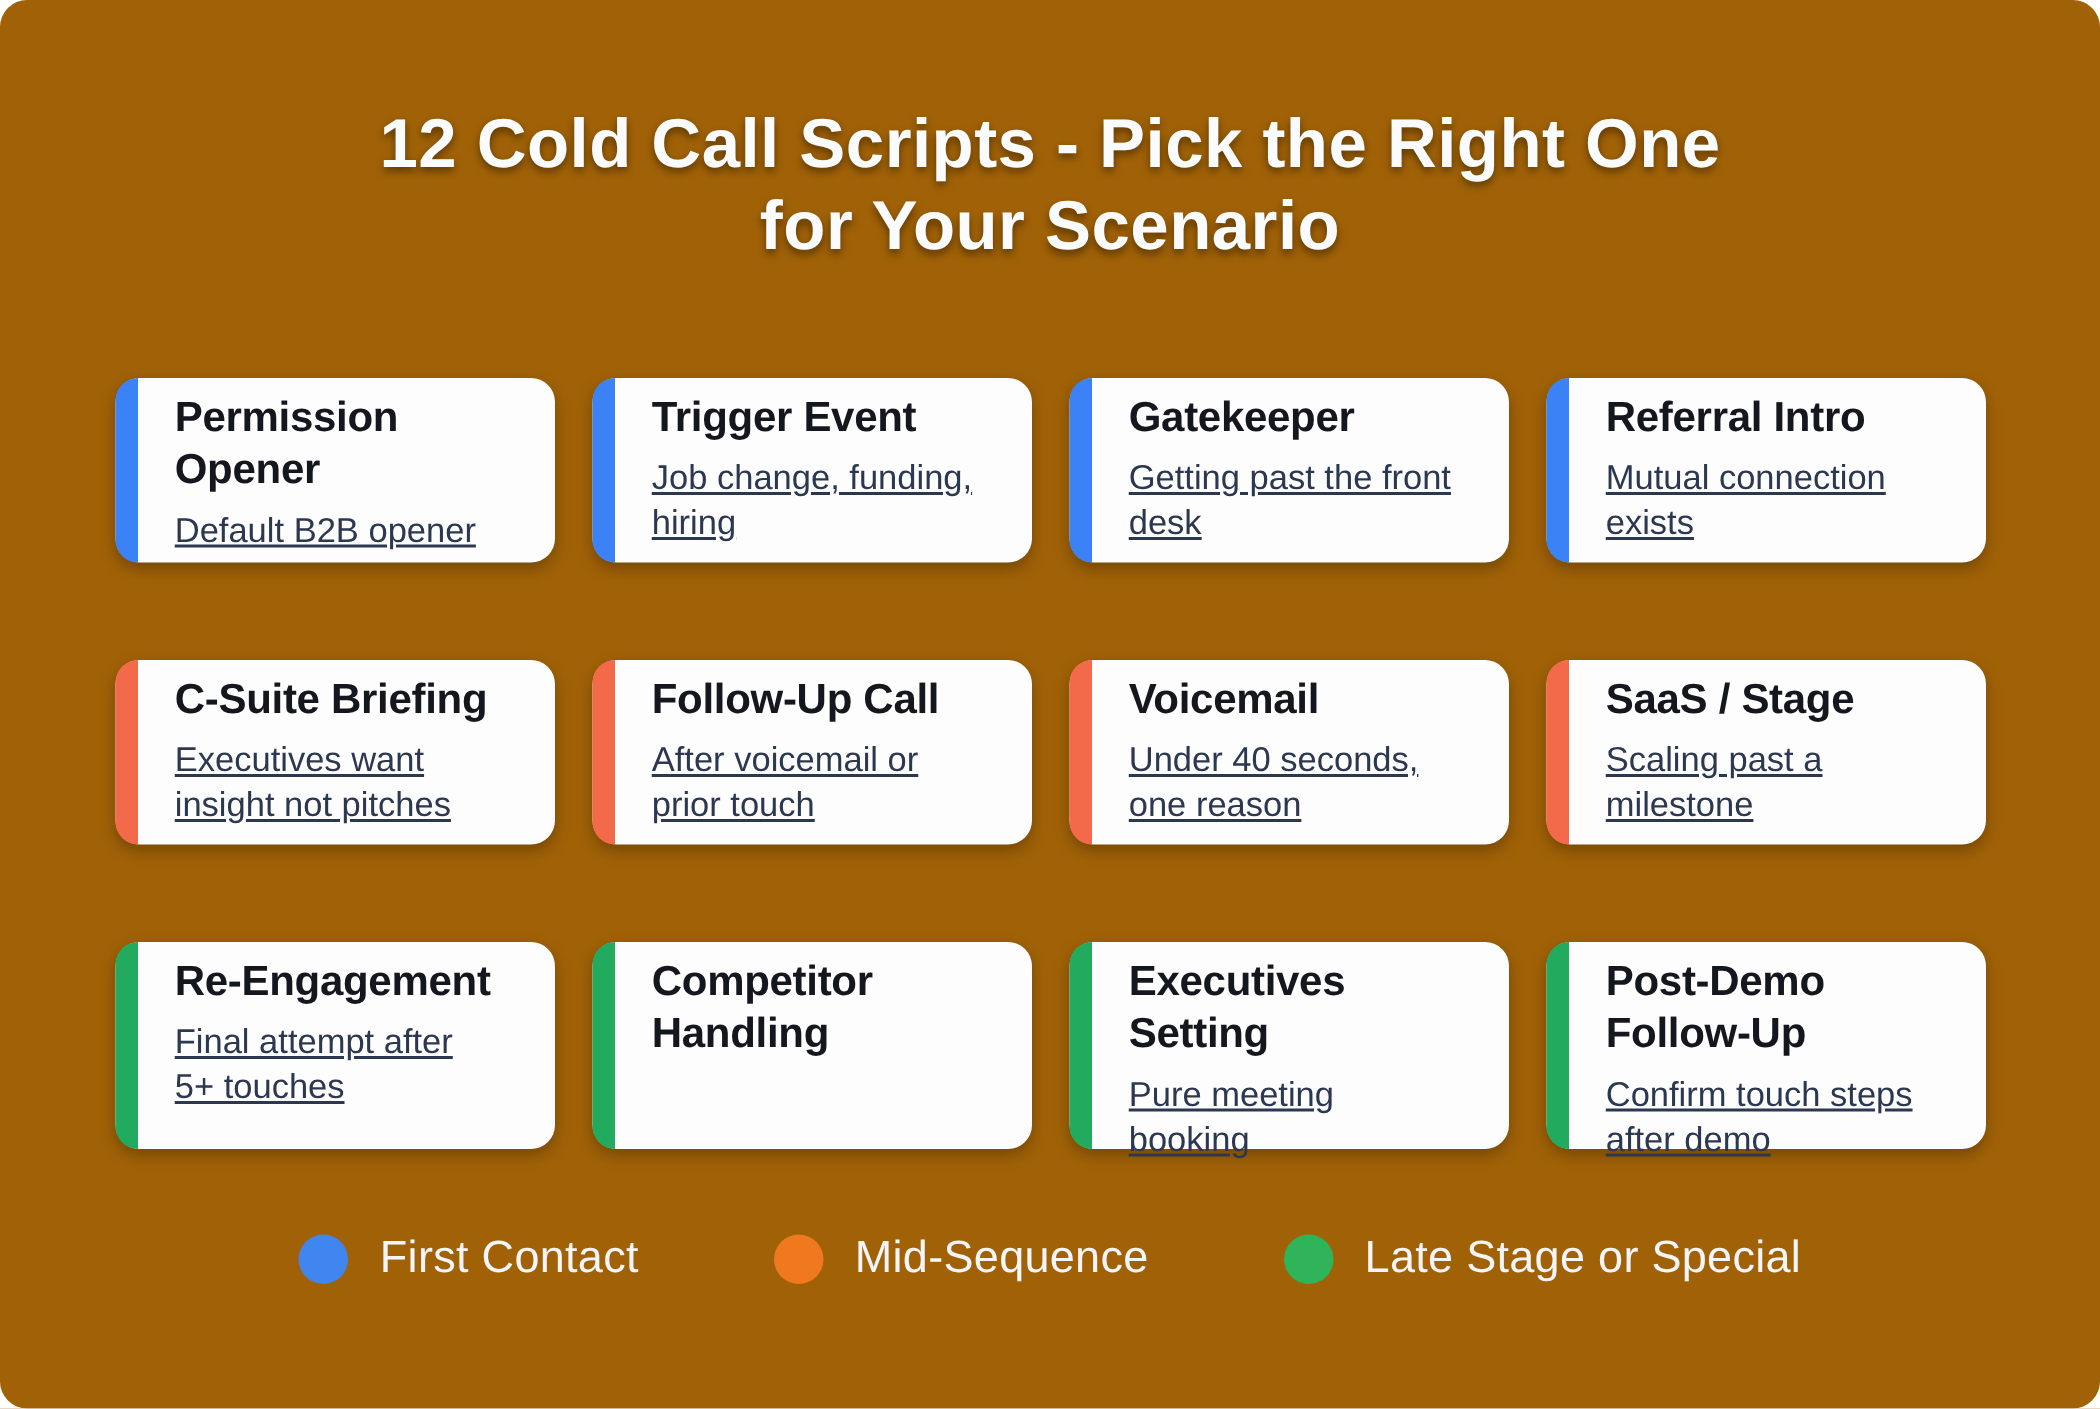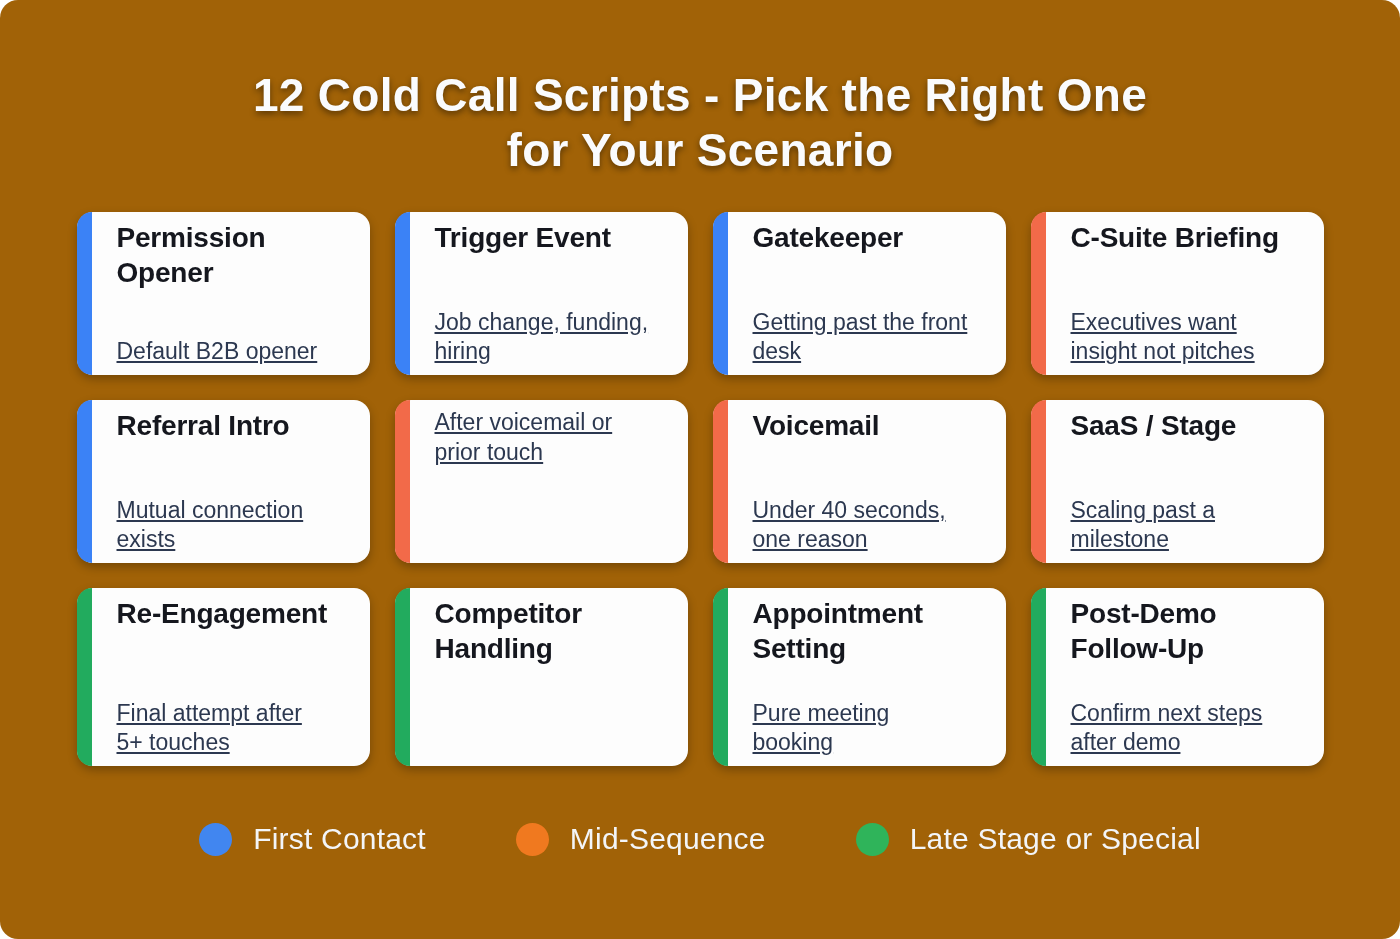--- a/index.html
+++ b/index.html
@@ -32,23 +32,24 @@
     justify-content: center;
     margin-top: 34px;
   }
   .card {
     position: relative;
     background: #FDFDFD;
     border-radius: 16px;
     padding: 8px 38px 8px 40px;
     display: flex;
     flex-direction: column;
-    justify-content: space-between;
+    justify-content: flex-start;
     box-sizing: border-box;
     box-shadow: 0 4px 10px rgba(0,0,0,0.28);
+    margin-top: 40px;
   }
   .stripe {
     position: absolute;
     left: 0; top: 0; bottom: 0;
     width: 15px;
     border-radius: 16px 0 0 16px;
   }
   .card-title {
     margin: 0 0 9px 0;
     font-size: 28px;
@@ -97,33 +98,34 @@
     <p class="card-subtitle">Job change, funding, hiring</p>
   </div>
 
   <div class="card">
     <span class="stripe" style="background: rgb(59, 130, 246);"></span>
     <h2 class="card-title">Gatekeeper</h2>
     <p class="card-subtitle">Getting past the front desk</p>
   </div>
 
   <div class="card">
-    <span class="stripe" style="background: rgb(242, 106, 73);"></span>
-    <h2 class="card-title">C-Suite Briefing</h2>
-    <p class="card-subtitle">Executives want insight not pitches</p>
-  </div>
-
-  <div class="card">
     <span class="stripe" style="background: rgb(59, 130, 246);"></span>
     <h2 class="card-title">Referral Intro</h2>
     <p class="card-subtitle">Mutual connection exists</p>
   </div>
 
   <div class="card">
     <span class="stripe" style="background: rgb(242, 106, 73);"></span>
+    <h2 class="card-title">C-Suite Briefing</h2>
+    <p class="card-subtitle">Executives want insight not pitches</p>
+  </div>
+
+  <div class="card">
+    <span class="stripe" style="background: rgb(242, 106, 73);"></span>
+    <h2 class="card-title">Follow-Up Call</h2>
     <p class="card-subtitle">After voicemail or prior touch</p>
   </div>
 
   <div class="card">
     <span class="stripe" style="background: rgb(242, 106, 73);"></span>
     <h2 class="card-title">Voicemail</h2>
     <p class="card-subtitle">Under 40 seconds, one reason</p>
   </div>
 
   <div class="card">
@@ -138,28 +140,28 @@
     <p class="card-subtitle">Final attempt after 5+ touches</p>
   </div>
 
   <div class="card">
     <span class="stripe" style="background: rgb(34, 171, 94);"></span>
     <h2 class="card-title">Competitor Handling</h2>
   </div>
 
   <div class="card">
     <span class="stripe" style="background: rgb(34, 171, 94);"></span>
-    <h2 class="card-title">Appointment Setting</h2>
+    <h2 class="card-title">Executives Setting</h2>
     <p class="card-subtitle">Pure meeting booking</p>
   </div>
 
   <div class="card">
     <span class="stripe" style="background: rgb(34, 171, 94);"></span>
     <h2 class="card-title">Post-Demo Follow-Up</h2>
-    <p class="card-subtitle">Confirm next steps after demo</p>
+    <p class="card-subtitle">Confirm touch steps after demo</p>
   </div>
 </div>
 
   <div class="legend" id="legend">
   <div class="legend-item">
     <span class="dot" style="background: rgb(65, 134, 240);"></span>
     <span class="legend-label">First Contact</span>
   </div>
 
   <div class="legend-item">

